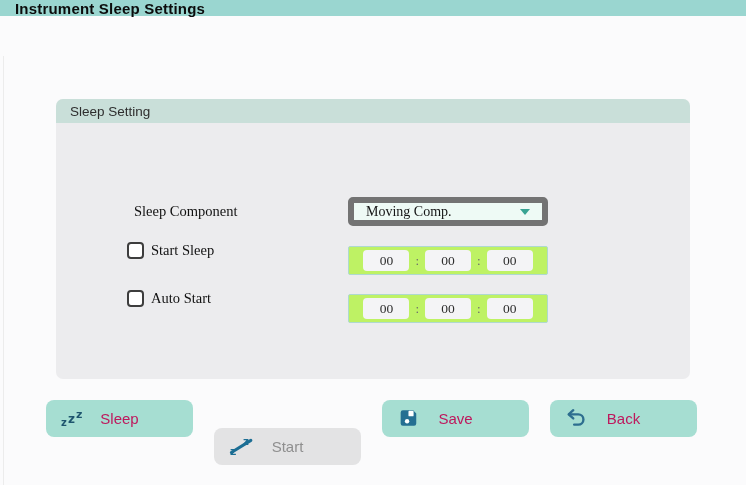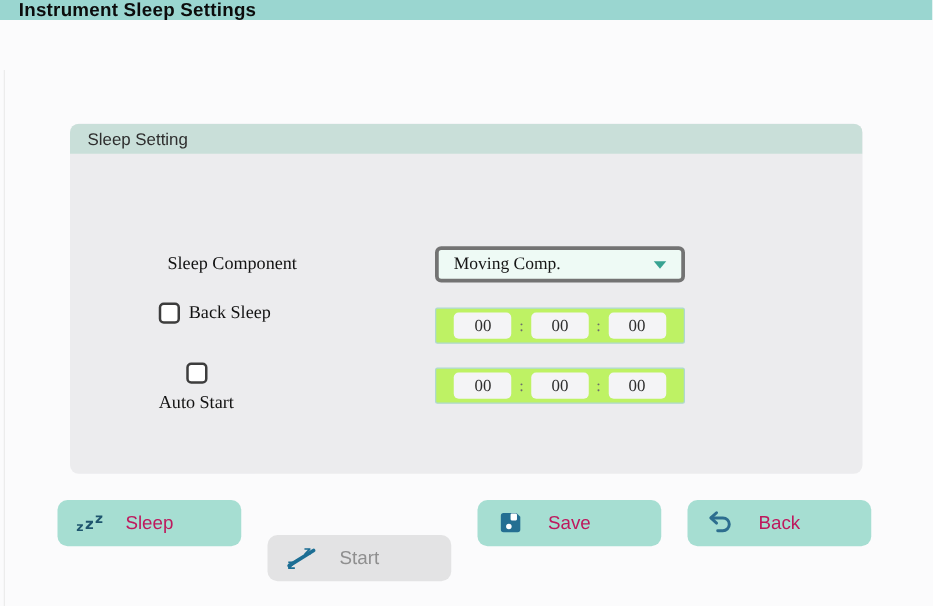--- a/index.html
+++ b/index.html
@@ -55,35 +55,35 @@
     line-height:17px;
   }
   .lbl-sleep-component { left:78px; top:80px; }
 
   
   .check-row {
     position:absolute; display:flex; align-items:center; gap:7px;
     cursor:default;
   }
   .row-auto-sleep { left:71px; top:119px; }
-  .row-auto-start { left:71px; top:167px;flex-direction:column; }
+  .row-auto-start { left:71px; top:167px; }
   .checkbox {
     width:17px; height:17px;
     background:#ffffff;
     border:2px solid #3d3d3d;
     border-radius:4px;
     flex:0 0 auto;
   }
   .check-label { font-size:14.5px; color:#111; }
 
   
   .dropdown {
     position:absolute; left:292px; top:74px; width:200px; height:29px;
     background:#eefaf5;
-    border:3px solid #737373;
+    border:6px solid #737373;
     border-radius:5px;
     display:flex; align-items:center;
     padding:0 12px;
   }
   .dropdown .dd-value { font-size:14px; color:#151515; flex:1; }
   .dd-arrow {
     width:0; height:0;
     border-left:5px solid transparent;
     border-right:5px solid transparent;
     border-top:6px solid #38a392;
@@ -173,21 +173,21 @@
 
       <span class="form-label lbl-sleep-component">Sleep Component</span>
 
       <div class="dropdown">
         <span class="dd-value">Moving Comp.</span>
         <span class="dd-arrow"></span>
       </div>
 
       <div class="check-row row-auto-sleep">
         <span class="checkbox"></span>
-        <span class="check-label">Back Sleep</span>
+        <span class="check-label">Start Sleep</span>
       </div>
 
       <div class="time-field tf-auto-sleep">
         <span class="time-seg">00</span>
         <span class="time-colon">:</span>
         <span class="time-seg">00</span>
         <span class="time-colon">:</span>
         <span class="time-seg">00</span>
       </div>
 

